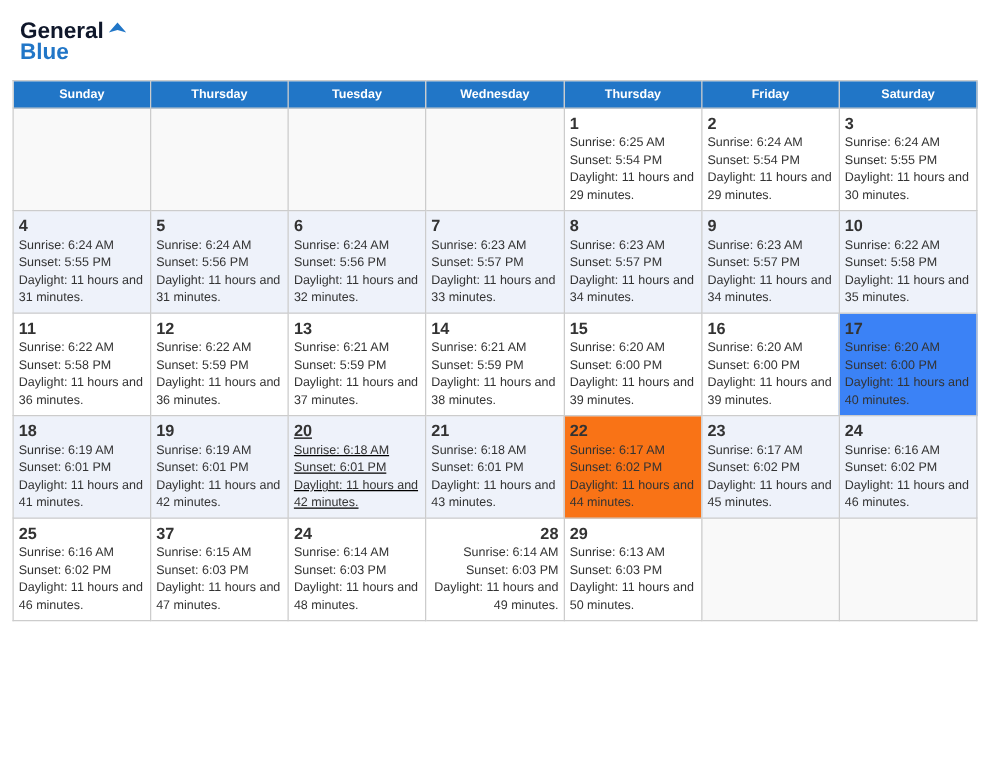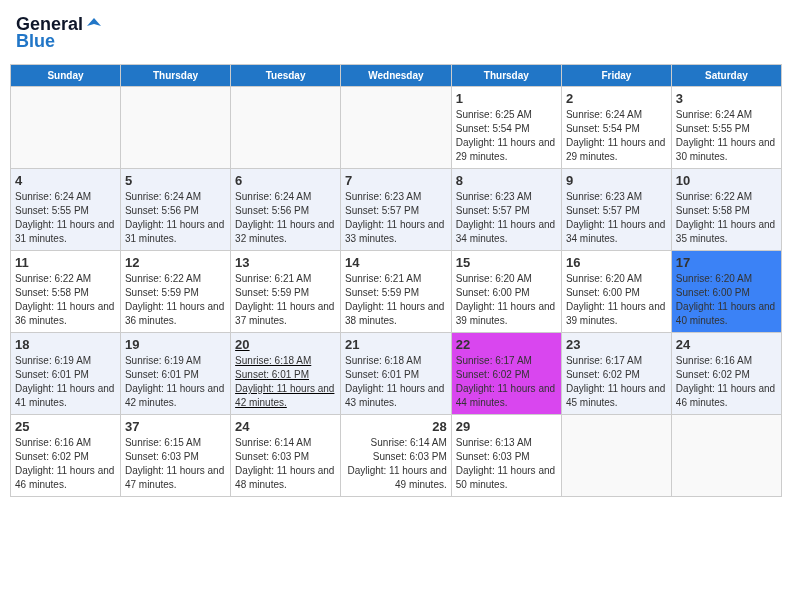--- a/index.html
+++ b/index.html
@@ -240,21 +240,21 @@
           <div class="cell-info" style="white-space: pre-line;">Sunrise: 6:18 AM
 Sunset: 6:01 PM
 Daylight: 11 hours and 42 minutes.</div>
         </td>
         <td style="background-color: rgb(238, 242, 250);">
           <div class="cell-day">21</div>
           <div class="cell-info" style="white-space: pre-line;">Sunrise: 6:18 AM
 Sunset: 6:01 PM
 Daylight: 11 hours and 43 minutes.</div>
         </td>
-        <td style="background-color: #d946ef; margin-left: 23px;">
+        <td style="background-color: #f97316; margin-left: 23px;">
           <div class="cell-day">22</div>
           <div class="cell-info" style="white-space: pre-line;">Sunrise: 6:17 AM
 Sunset: 6:02 PM
 Daylight: 11 hours and 44 minutes.</div>
         </td>
         <td style="background-color: rgb(238, 242, 250);">
           <div class="cell-day">23</div>
           <div class="cell-info" style="white-space: pre-line;">Sunrise: 6:17 AM
 Sunset: 6:02 PM
 Daylight: 11 hours and 45 minutes.</div>

